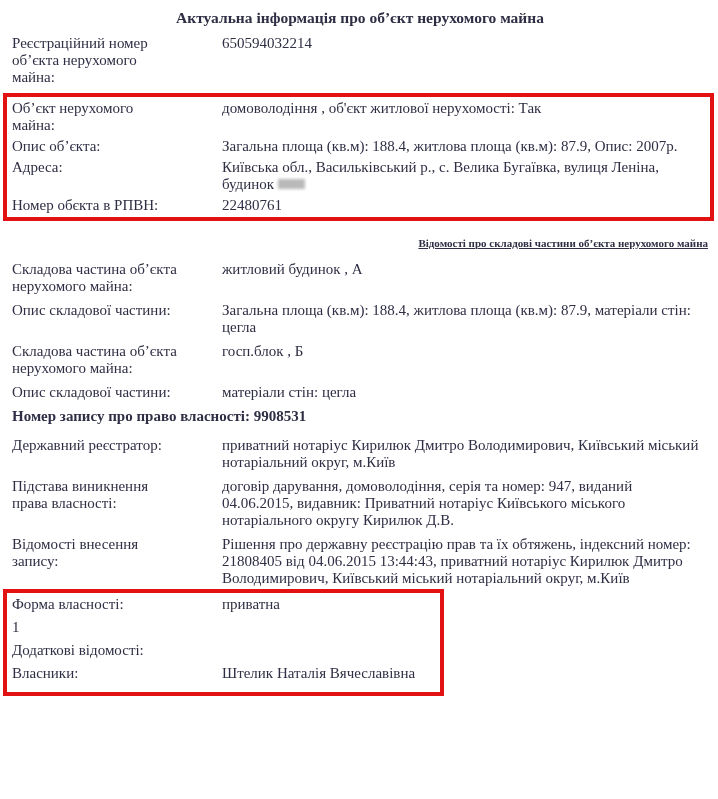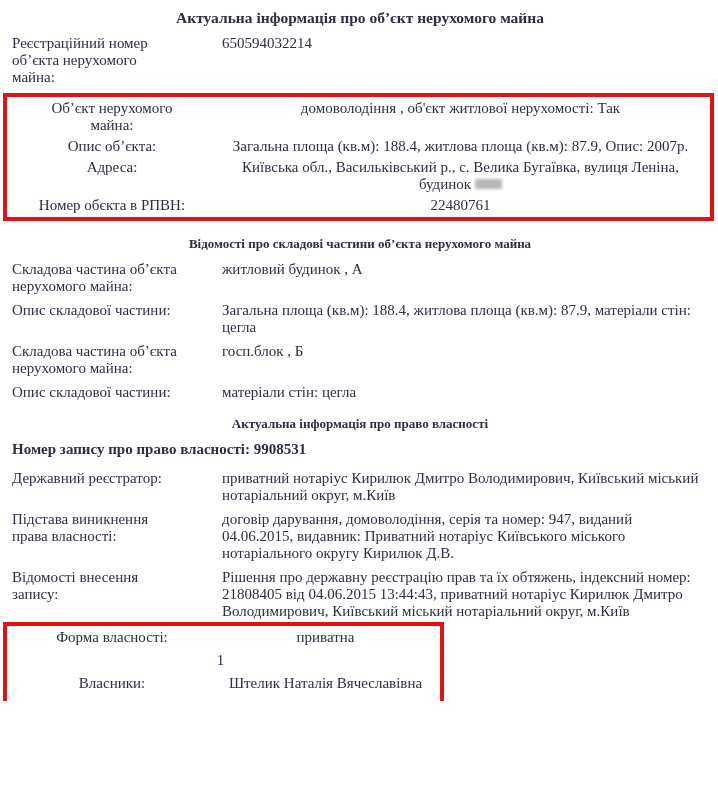--- a/index.html
+++ b/index.html
@@ -18,39 +18,40 @@
     font-size:15px;line-height:17px;
     padding:9px 10px 0 12px;
     box-sizing:border-box;
     overflow:hidden;
   }
   .doc-title{
     text-align:center;font-weight:bold;font-size:15.5px;
     margin:0 0 9px 0;
   }
   .section-title{
-    text-align:center;font-weight:bold;font-size:13px;
+    text-align:right;font-weight:bold;font-size:11px;
     margin:14px 0 9px 0;
+    text-decoration:underline;
   }
   .record-line{font-weight:bold;margin:0 0 12px 0;}
   .row{display:flex;margin:0 7px 7px 0;}
   .row .label{
     flex:0 0 210px;max-width:210px;
     white-space:pre-line;
     padding-right:10px;box-sizing:border-box;
   }
   .row .value{flex:1;}
   .gap-lg{margin-bottom:20px;}
   .gap-sm{margin-bottom:2px;}
   .highlight-box{
     border:4px solid var(--hl);
     margin:2px -6px 0 -9px;
     padding:3px 4px 3px 5px;
   }
-  .highlight-box .row{margin-bottom:4px;text-align:center;}
+  .highlight-box .row{margin-bottom:4px;}
   .highlight-box .row:last-child{margin-bottom:0;}
   .highlight-box.narrow{
     width:441px;
     box-sizing:border-box;
     margin-right:0;
     padding-bottom:4px;
   }
   .highlight-box.narrow .row{margin-bottom:6px;}
   .redaction{
     display:inline-block;
@@ -109,21 +110,20 @@
   <div class="row">
     <span class="label">Складова частина об’єкта
 нерухомого майна:</span>
     <span class="value">госп.блок , Б</span>
   </div>
   <div class="row">
     <span class="label">Опис складової частини:</span>
     <span class="value">матеріали стін: цегла</span>
   </div>
 
-  <div class="section-title">Актуальна інформація про право власності</div>
 
   <div class="record-line">Номер запису про право власності: 9908531</div>
 
   <div class="row">
     <span class="label">Державний реєстратор:</span>
     <span class="value">приватний нотаріус Кирилюк Дмитро Володимирович, Київський міський нотаріальний округ, м.Київ</span>
   </div>
   <div class="row">
     <span class="label">Підстава виникнення
 права власності:</span>
@@ -137,22 +137,22 @@
 
   <div class="highlight-box narrow">
     <div class="row">
       <span class="label">Форма власності:</span>
       <span class="value">приватна</span>
     </div>
     <div class="row">
       <span class="value">1</span>
     </div>
     <div class="row">
+      <span class="label">Додаткові відомості:</span>
+      <span class="value"></span>
+    </div>
+    <div class="row">
       <span class="label">Власники:</span>
       <span class="value">Штелик Наталія Вячеславівна</span>
-    </div>
-    <div class="row">
-      <span class="label">Додаткові відомості:</span>
-      <span class="value"></span>
     </div>
   </div>
 
 </div>
 
 </body></html>

